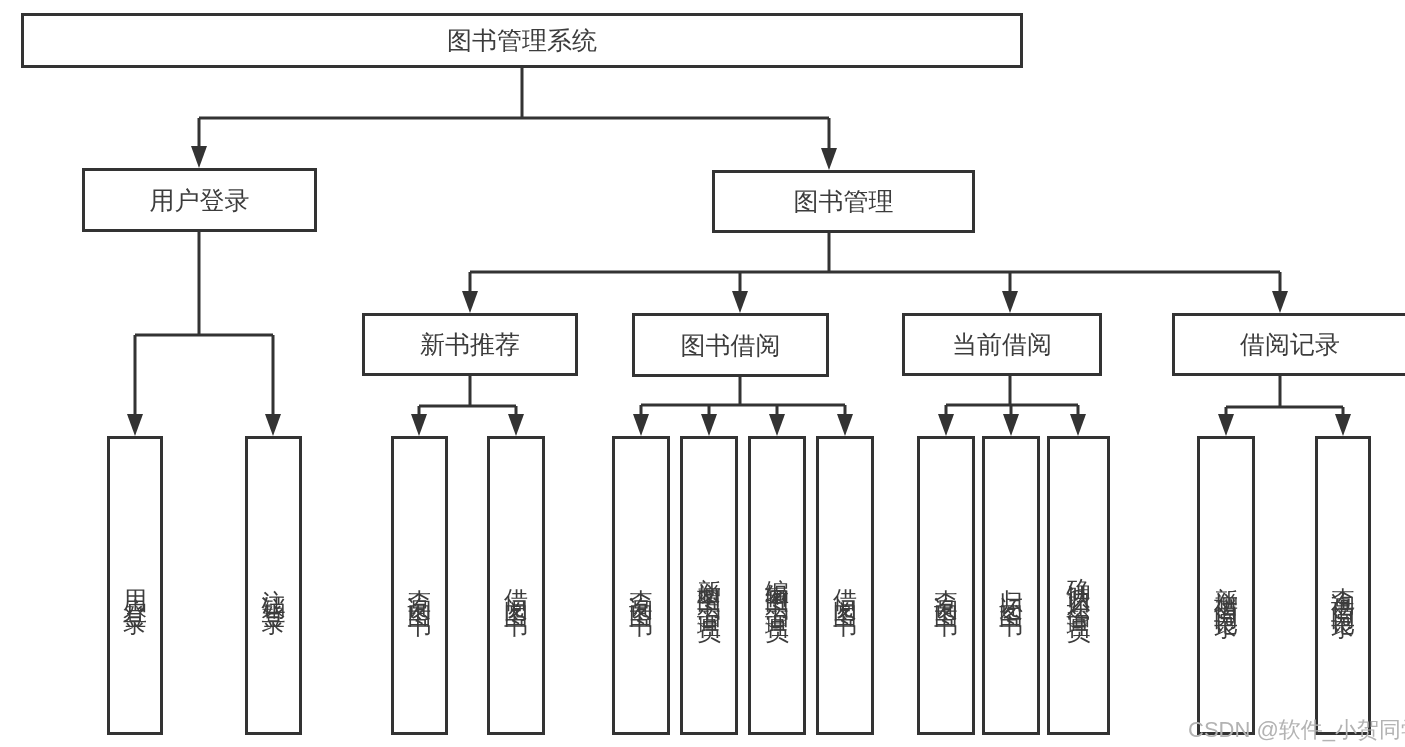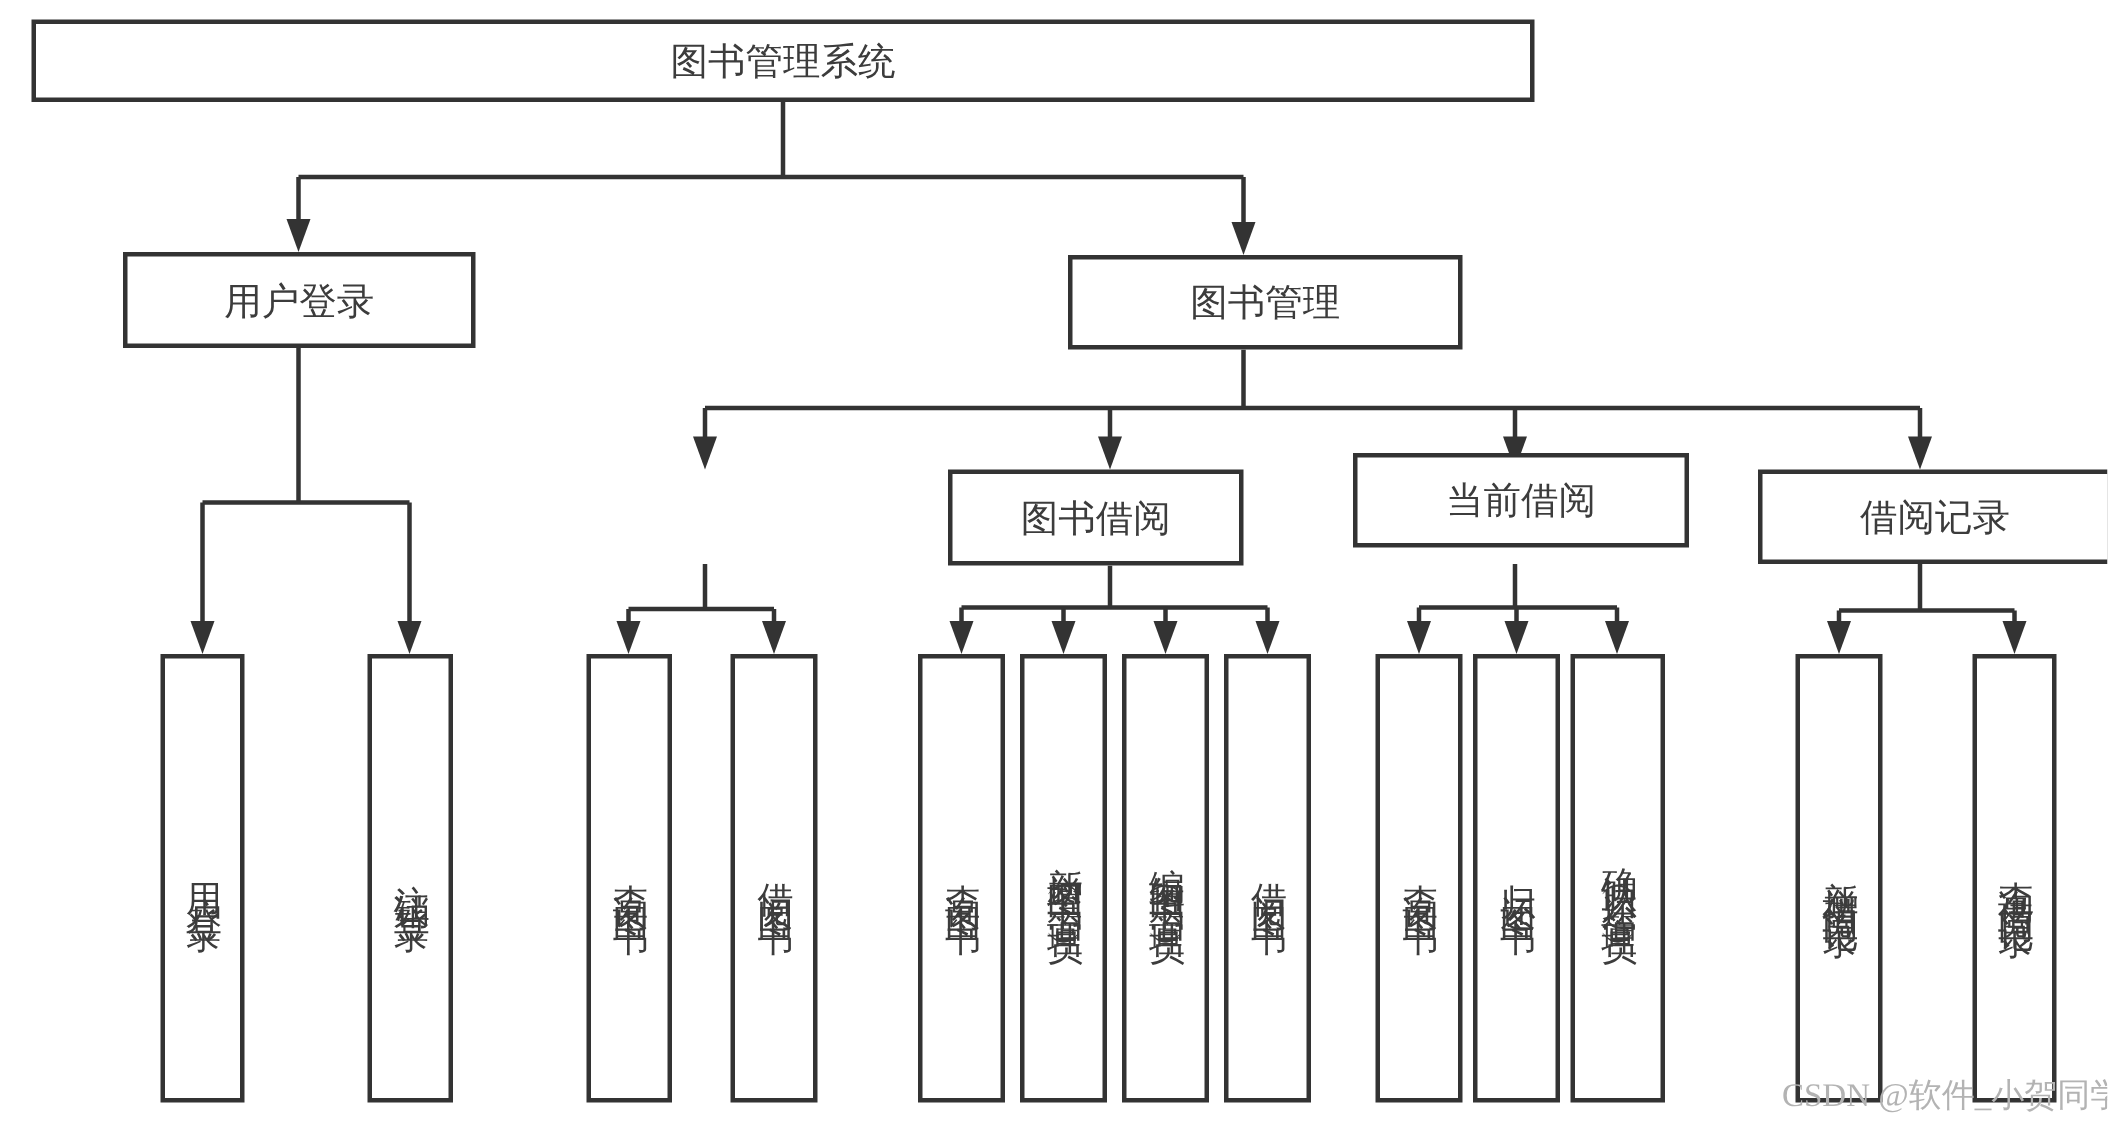--- a/index.html
+++ b/index.html
@@ -1,21 +1,21 @@
 <!DOCTYPE html>
 <html><head>
 <meta charset="utf-8">
 <style>
   html,body{margin:0;padding:0;background:#fff;}
   .stage{
     position:relative;
     width:1405px;height:747px;
     background:#fff;
     overflow:hidden;
-    font-family:Liberation Serif, serif;
+    font-family:Liberation Sans, sans-serif;
   }
   .wires{position:absolute;left:0;top:0;z-index:1;}
   .box{
     position:absolute;
     box-sizing:border-box;
     border:3px solid #333333;
     background:#ffffff;
     display:flex;
     align-items:center;
     justify-content:center;
@@ -93,24 +93,27 @@
     <span class="lbl">图书管理系统</span>
   </div>
 
   <div class="box" style="left:82px;top:168px;width:235px;height:64px">
     <span class="lbl">用户登录</span>
   </div>
   <div class="box" style="left:712px;top:170px;width:263px;height:63px">
     <span class="lbl">图书管理</span>
   </div>
 
+  <div class="box" style="left:362px;top:313px;width:216px;height:63px">
+    <span class="lbl">新书推荐</span>
+  </div>
   <div class="box" style="left:632px;top:313px;width:197px;height:64px">
     <span class="lbl">图书借阅</span>
   </div>
-  <div class="box" style="left:902px;top:302px;width:224px;height:63px">
+  <div class="box" style="left:902px;top:313px;width:200px;height:63px">
     <span class="lbl">当前借阅</span>
   </div>
   <div class="box" style="left:1172px;top:313px;width:236px;height:63px">
     <span class="lbl">借阅记录</span>
   </div>
 
   <div class="box vert" style="left:107px;top:436px;width:56px;height:299px">
     <span class="lbl sp8">用户登录</span>
   </div>
   <div class="box vert" style="left:245px;top:436px;width:57px;height:299px">

